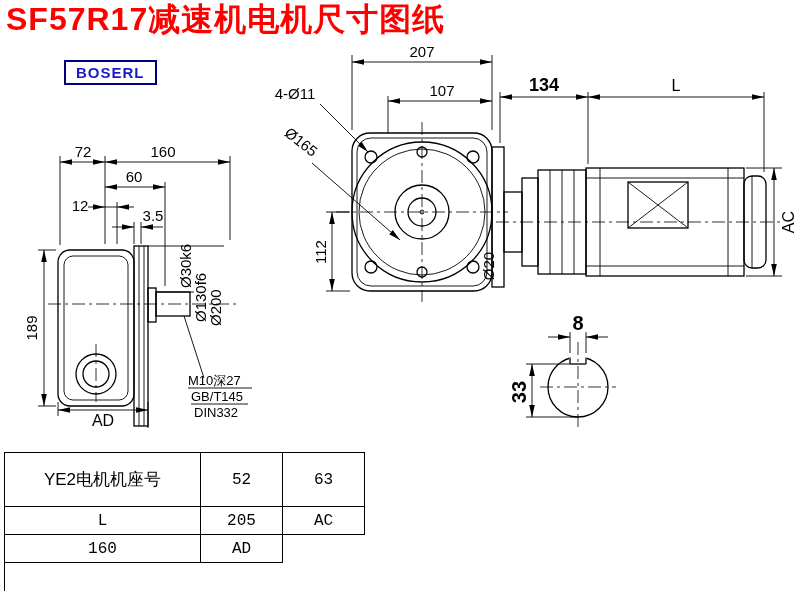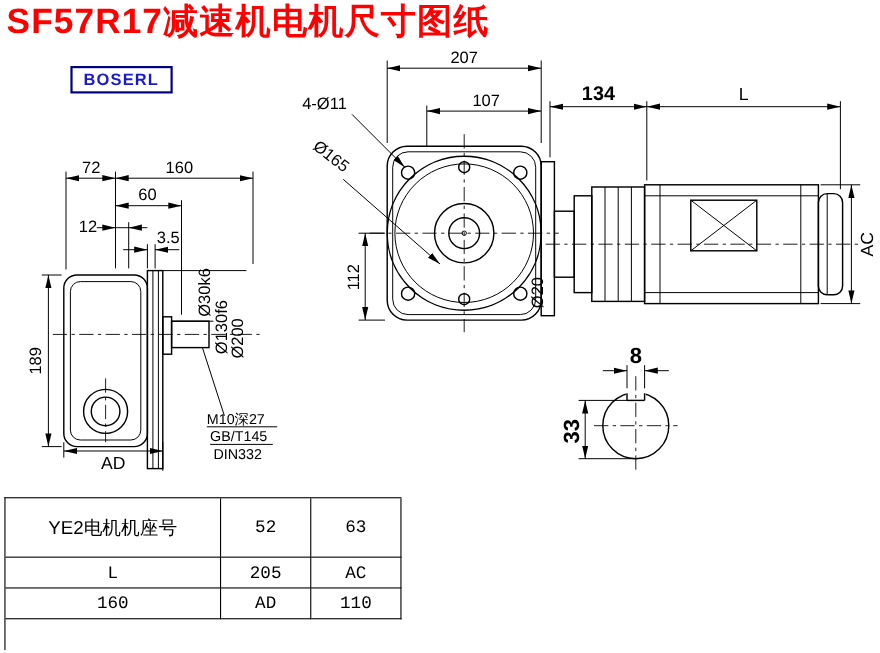--- a/index.html
+++ b/index.html
@@ -220,16 +220,15 @@
     <div class="cell mono">52</div>
     <div class="cell mono">63</div>
 
     <div class="cell mono">L</div>
     <div class="cell mono">205</div>
 
     <div class="cell mono">AC</div>
     <div class="cell mono">160</div>
 
     <div class="cell mono">AD</div>
-    <div class="cell mono">110</div>
   </div>
 
 </div>
 
 </body></html>

